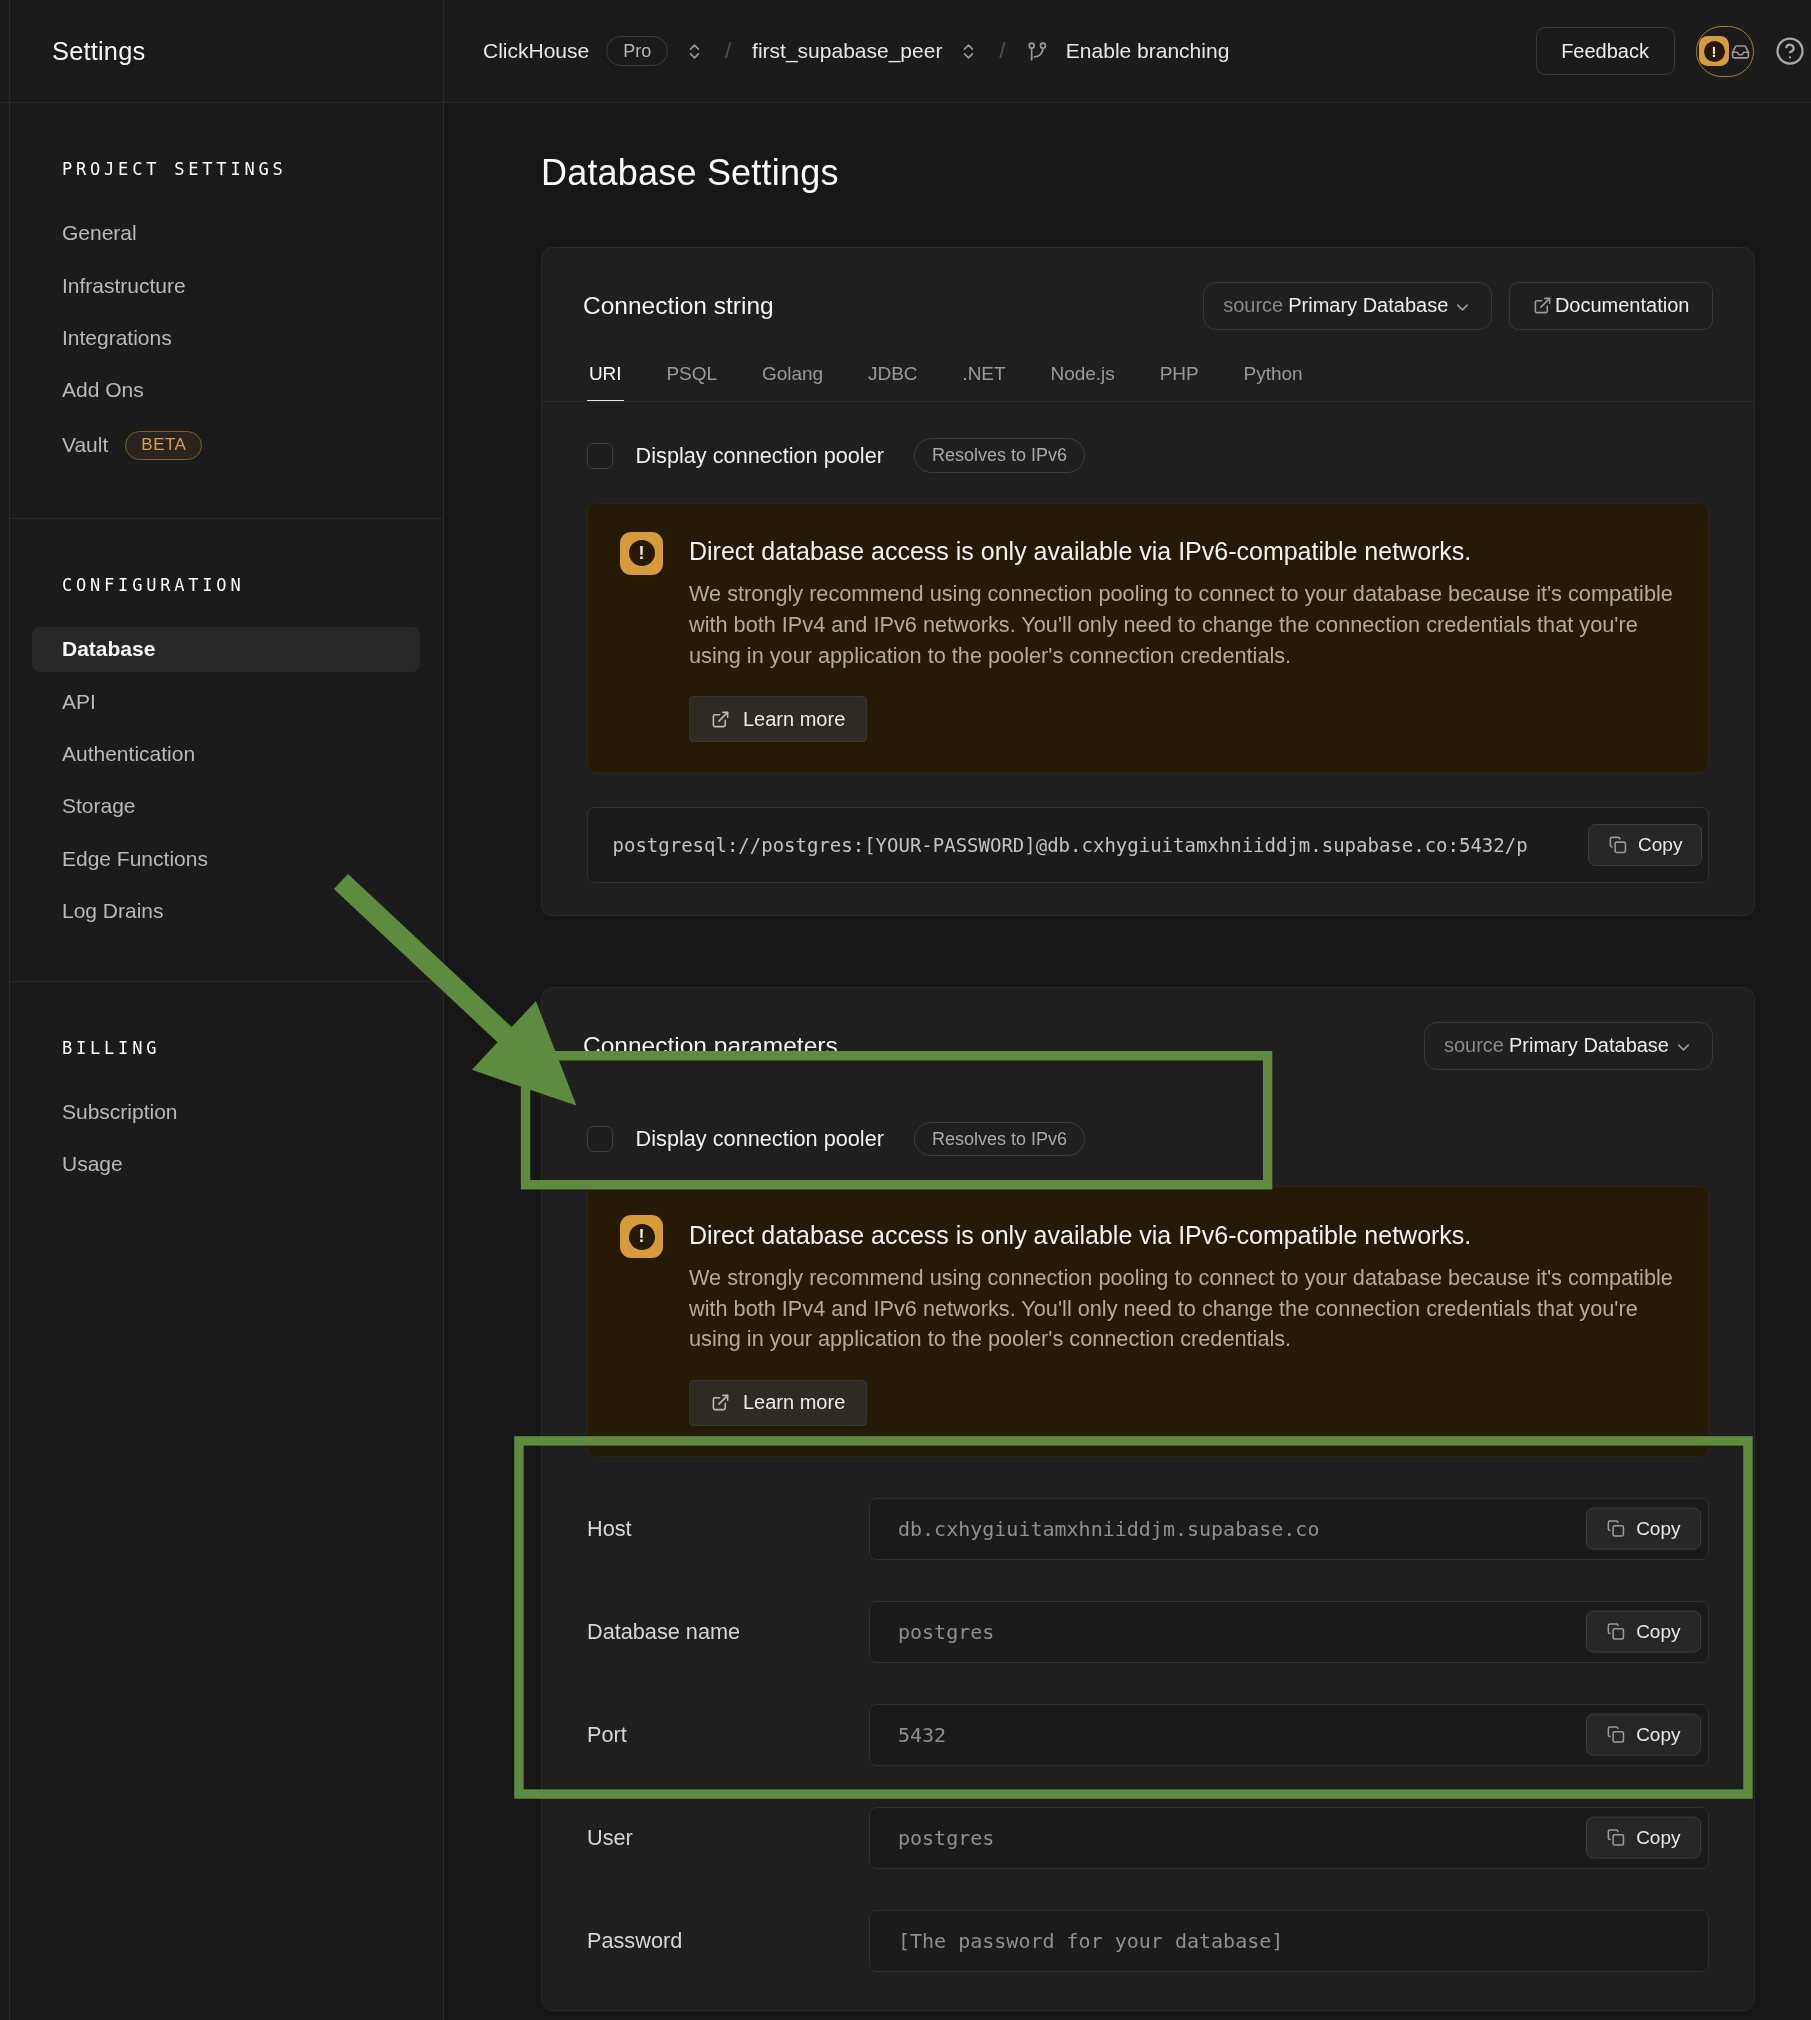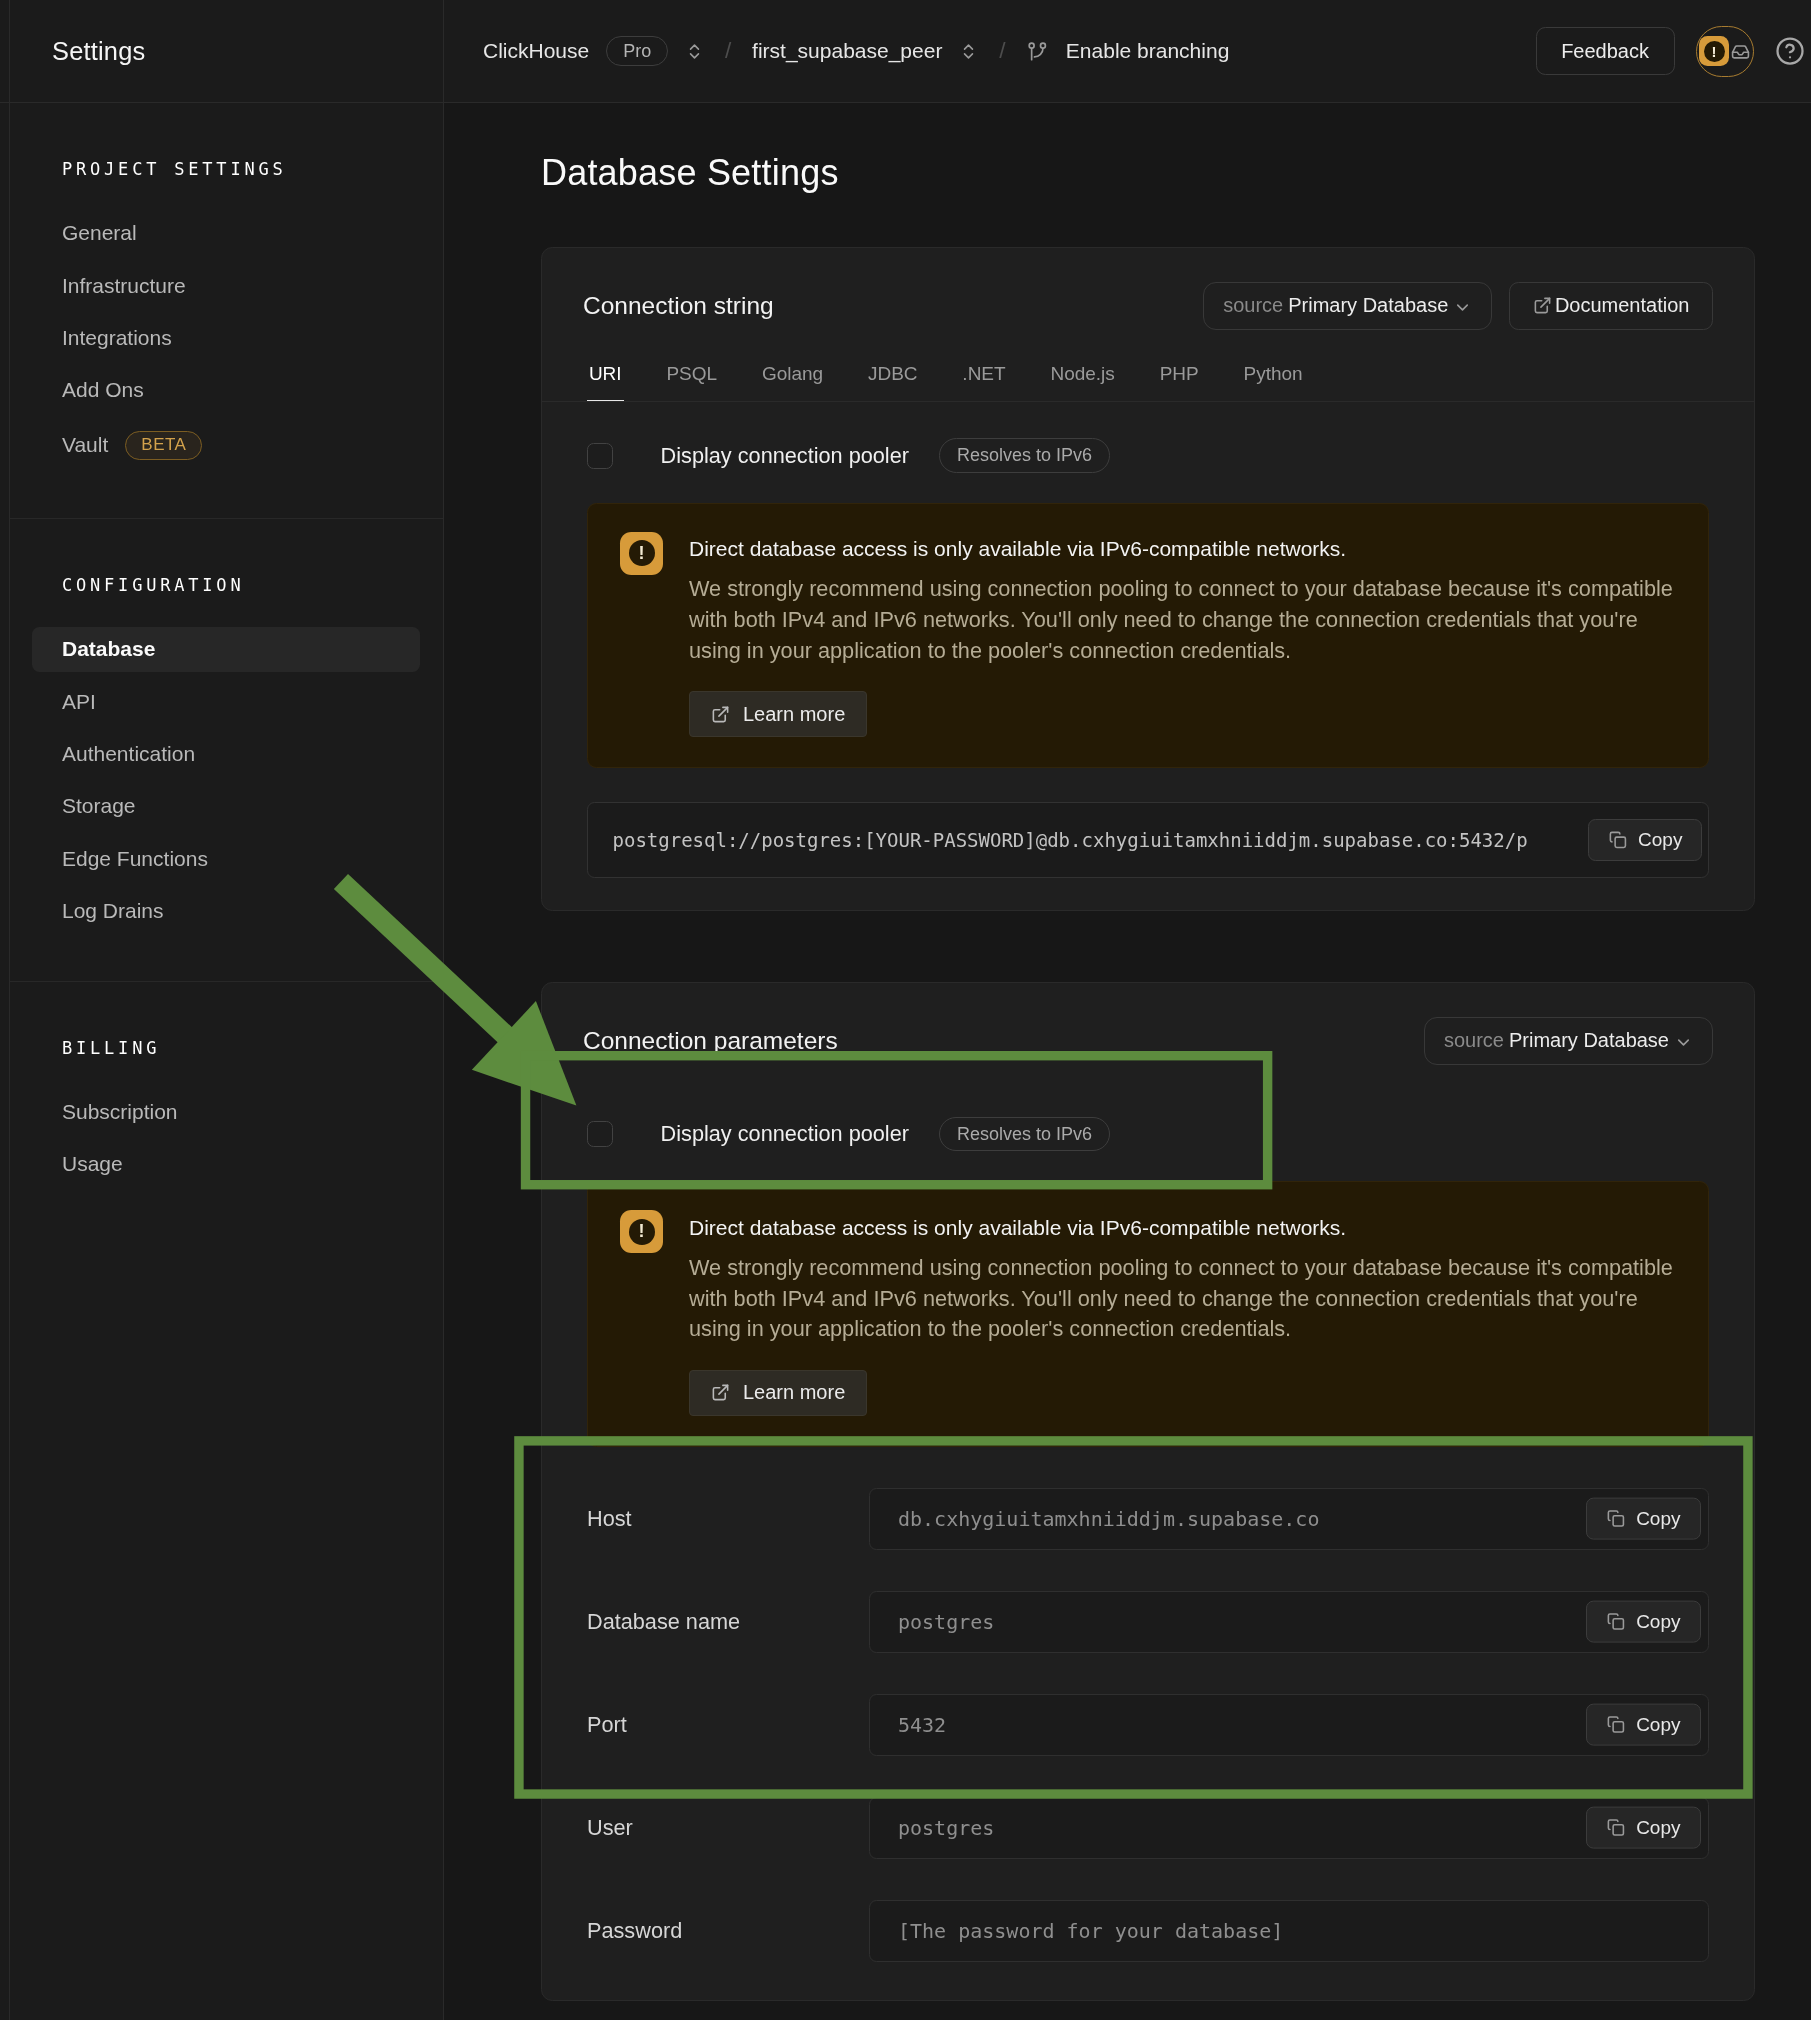--- a/index.html
+++ b/index.html
@@ -48,28 +48,28 @@
   .select-btn .src { color:#8a8a8a; }
   .doc-btn { display:inline-flex; align-items:center; gap:3px; background:#1f1f1f; border:0.9px solid #383838; border-radius:9.4px; padding:11.3px 22.6px; font-size:20px; color:#ececec; font-family:inherit; cursor:pointer; }
 
   .tabbar { display:flex; gap:41px; padding:0 45px; border-bottom:0.9px solid #2a2a2a; }
   .tab { font-size:19px; color:#9a9a9a; padding:9.4px 1.9px 15px; cursor:pointer; border-bottom:1.9px solid transparent; }
   .tab.active { color:#ffffff; border-bottom-color:#e8e8e8; }
 
   .card-body { padding:36px 45px 32px; }
   .pooler-row { display:flex; align-items:center; gap:22.6px; margin-bottom:30px; cursor:pointer; width:max-content; }
   .checkbox { width:26px; height:26px; border:0.9px solid #424242; border-radius:6.6px; background:#1d1d1d; flex:0 0 26px; }
-  .pooler-label { font-size:21.7px; color:#f0f0f0;margin-left:25px; }
+  .pooler-label { font-size:21.7px; color:#f0f0f0; }
   .tag-pill { border:0.9px solid #3d3d3d; border-radius:941px; color:#aaaaaa; font-size:18px; padding:5.6px 17px; margin-left:7.5px; }
 
   .warn-box { background:#241a05; border:0.9px solid #31240a; border-radius:9.4px; padding:28px 32px 30px; display:flex; gap:26px; }
   .warn-icon { width:43px; height:43px; background:#d79b3a; border-radius:11.3px; flex:0 0 43px; display:flex; align-items:center; justify-content:center; }
   .warn-dot { width:26px; height:26px; border-radius:50%; background:#241a05; color:#f3ead3; font-size:18px; font-weight:bold; display:flex; align-items:center; justify-content:center; }
   .warn-col { padding-top:5.6px; }
-  .warn-title { font-size:21px; color:#f3f3f3; margin-bottom:13px; }
+  .warn-title { font-size:25px; color:#f3f3f3; margin-bottom:13px; }
   .warn-body { font-size:21.7px; line-height:1.42; color:#b5ac95; max-width:998px; }
   .learn-btn { margin-top:24.5px; display:inline-flex; align-items:center; gap:13px; background:#2e2b24; border:0.9px solid #3a362c; color:#ebebeb; border-radius:4px; padding:10.4px 21px; font-size:20px; font-family:inherit; cursor:pointer; }
 
   .code-row { margin-top:34px; background:#1b1b1b; border:0.9px solid #323232; border-radius:7.5px; height:76px; display:flex; align-items:center; padding-left:24.5px; position:relative; overflow:hidden; }
   .code-text { font-family:"DejaVu Sans Mono", monospace; font-size:19px; color:#c3c3c3; white-space:nowrap; overflow:hidden; flex:1; }
   .copy-btn { display:inline-flex; align-items:center; gap:11.3px; background:#262626; border:0.9px solid #3c3c3c; color:#e8e8e8; border-radius:7.5px; padding:9.4px 19px; font-size:19px; font-family:inherit; cursor:pointer; flex:0 0 auto; }
   .code-row .copy-btn { margin:0 5.6px 0 9.4px; }
 
   .card-foot { border-top:0.9px solid #2a2a2a; padding:26px 45px; display:flex; align-items:center; gap:15px; cursor:pointer; }
   .foot-text { font-size:21px; color:#bdbdbd; }

